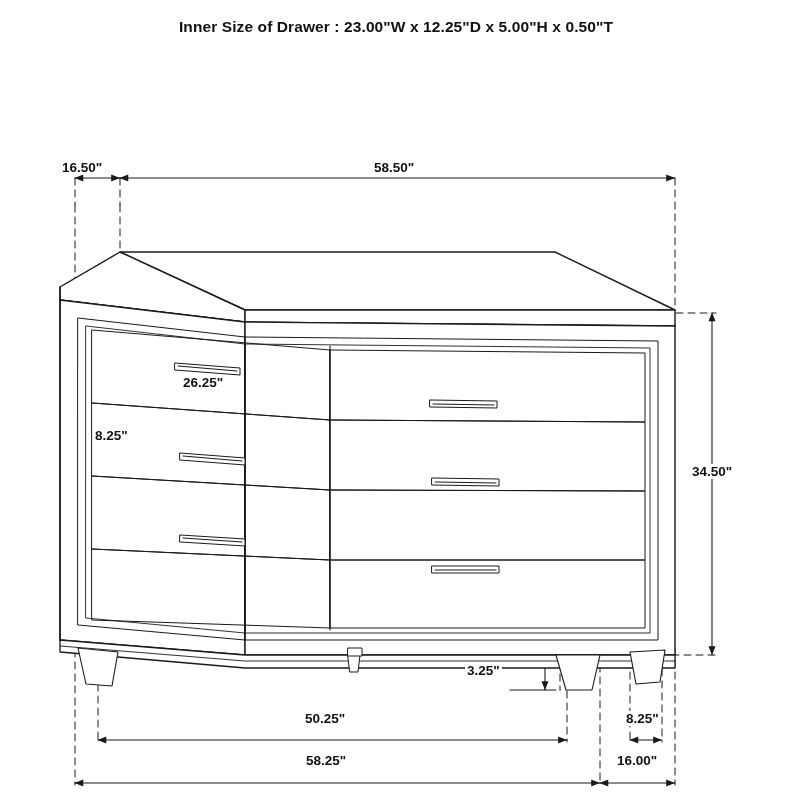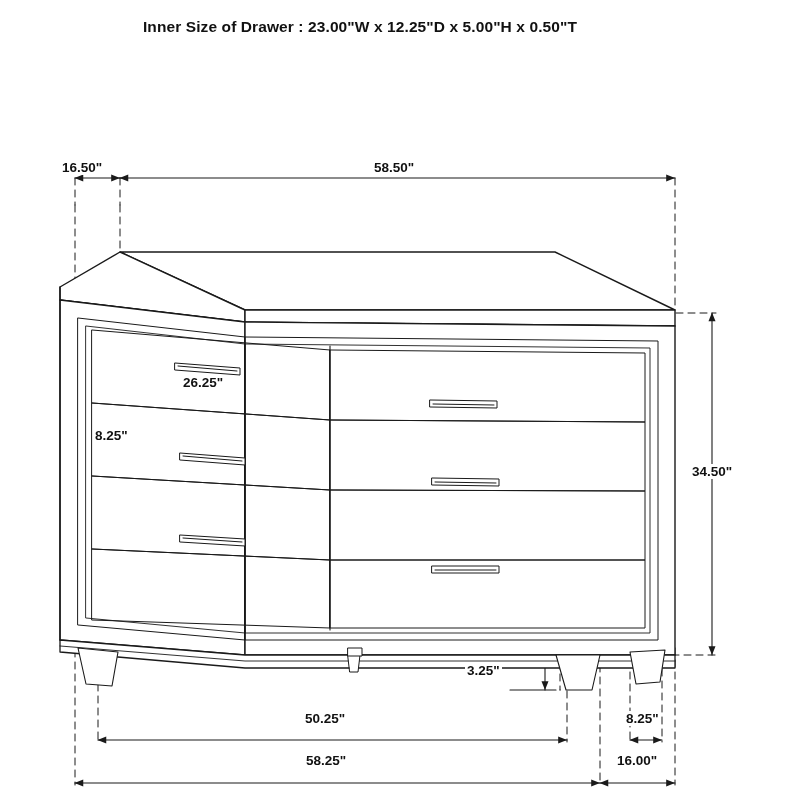--- a/index.html
+++ b/index.html
@@ -23,20 +23,21 @@
   #title {
     position: absolute;
     left: 0;
     top: 18px;
     width: 720px;
     text-align: center;
     font-size: 15.5px;
     font-weight: bold;
     letter-spacing: 0.1px;
     color: #111;
+    padding-left: 36px;
   }
   svg#drawing {
     position: absolute;
     left: 0;
     top: 0;
     width: 800px;
     height: 800px;
   }
   .dimlabel {
     position: absolute;

